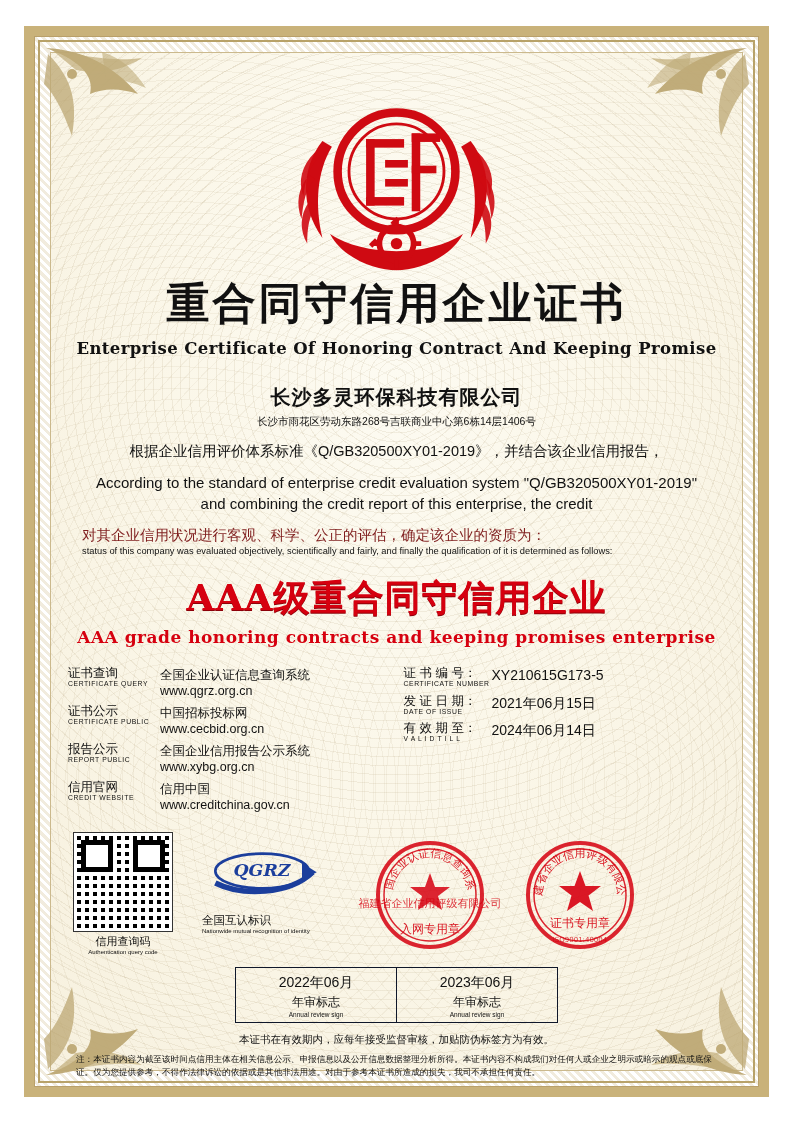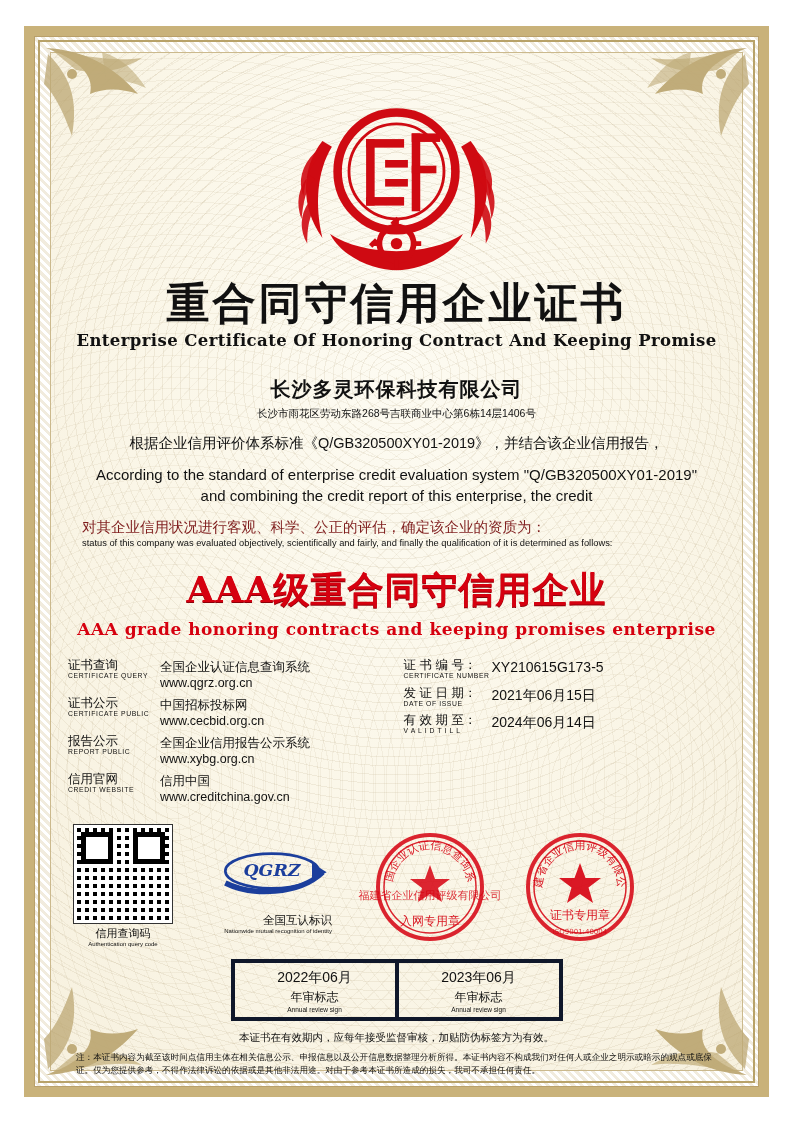--- a/index.html
+++ b/index.html
@@ -69,21 +69,21 @@
     color:#111;
     margin-top:6px;
     line-height:1.1;
   }
   .title-en{
     font-family:"DejaVu Serif", serif;
     font-weight:bold;
     font-size:16.5px;
     letter-spacing:.4px;
     color:#111;
-    margin-top:4px;
+    margin-top:12px;
   }
   .company{
     font-family:"DejaVu Sans", sans-serif;
     font-weight:bold;
     font-size:20px;
     letter-spacing:1px;
     color:#111;
     margin-top:26px;
   }
   .address{
@@ -161,36 +161,36 @@
   }
   .qr:before,.qr:after{
     content:"";position:absolute;width:22px;height:22px;border:5px solid #000;background:#fff;
   }
   .qr:before{top:4px;left:4px;}
   .qr:after{top:4px;right:4px;}
   .qr-cap{margin-top:3px;}
   .qr-cap .cn{font-size:11px;color:#111;display:block;}
   .qr-cap .en{font-size:6px;color:#111;display:block;}
 
-  .qgrz{position:absolute;left:140px;top:16px;width:130px;text-align:right;}
+  .qgrz{position:absolute;left:140px;top:8px;width:130px;text-align:left;}
   .qgrz svg{width:120px;height:64px;}
   .qgrz .cn{font-size:11.5px;color:#111;display:block;margin-top:4px;}
   .qgrz .en{font-size:6px;color:#111;display:block;}
 
   .seal{position:absolute;top:4px;width:160px;height:116px;}
   .seal-1{left:288px;}
   .seal-2{left:438px;}
   .seal svg{width:100%;height:100%;}
 
   
   .annual{
     display:flex;justify-content:center;margin-top:6px;
   }
   .abox{
-    width:160px;border:4px solid #0f172a;padding:6px 0 4px;
+    width:160px;border:1px solid #0f172a;padding:6px 0 4px;
     text-align:center;background:transparent;
   }
   .abox + .abox{border-left:none;}
   .abox .y{font-size:14px;color:#111;}
   .abox .l1{font-size:12px;color:#111;margin-top:2px;}
   .abox .l2{font-size:6.5px;color:#111;}
 
   .notice{
     margin-top:10px;font-size:10.5px;color:#111;
   }

